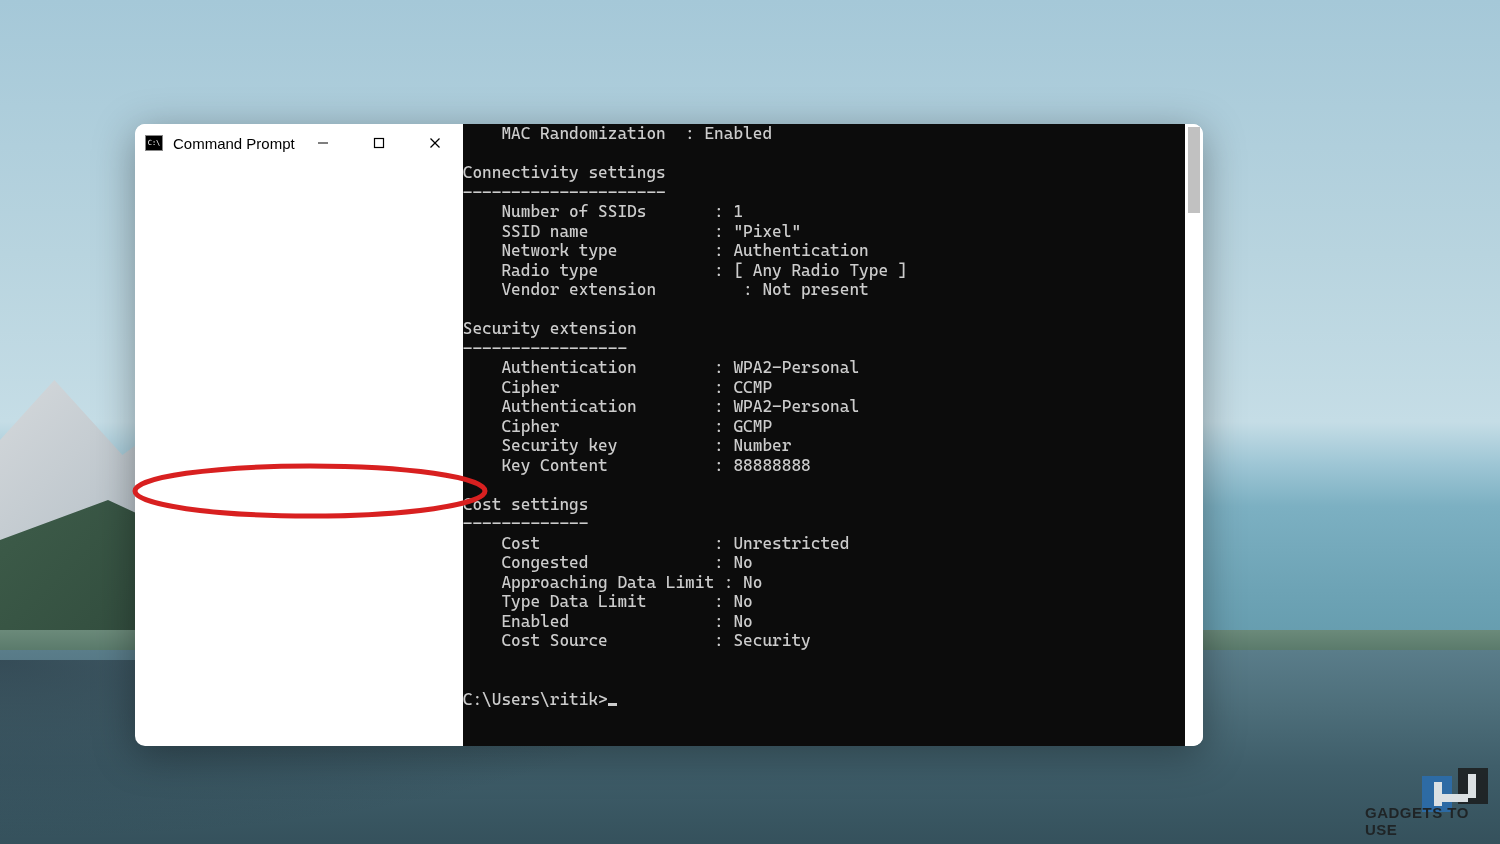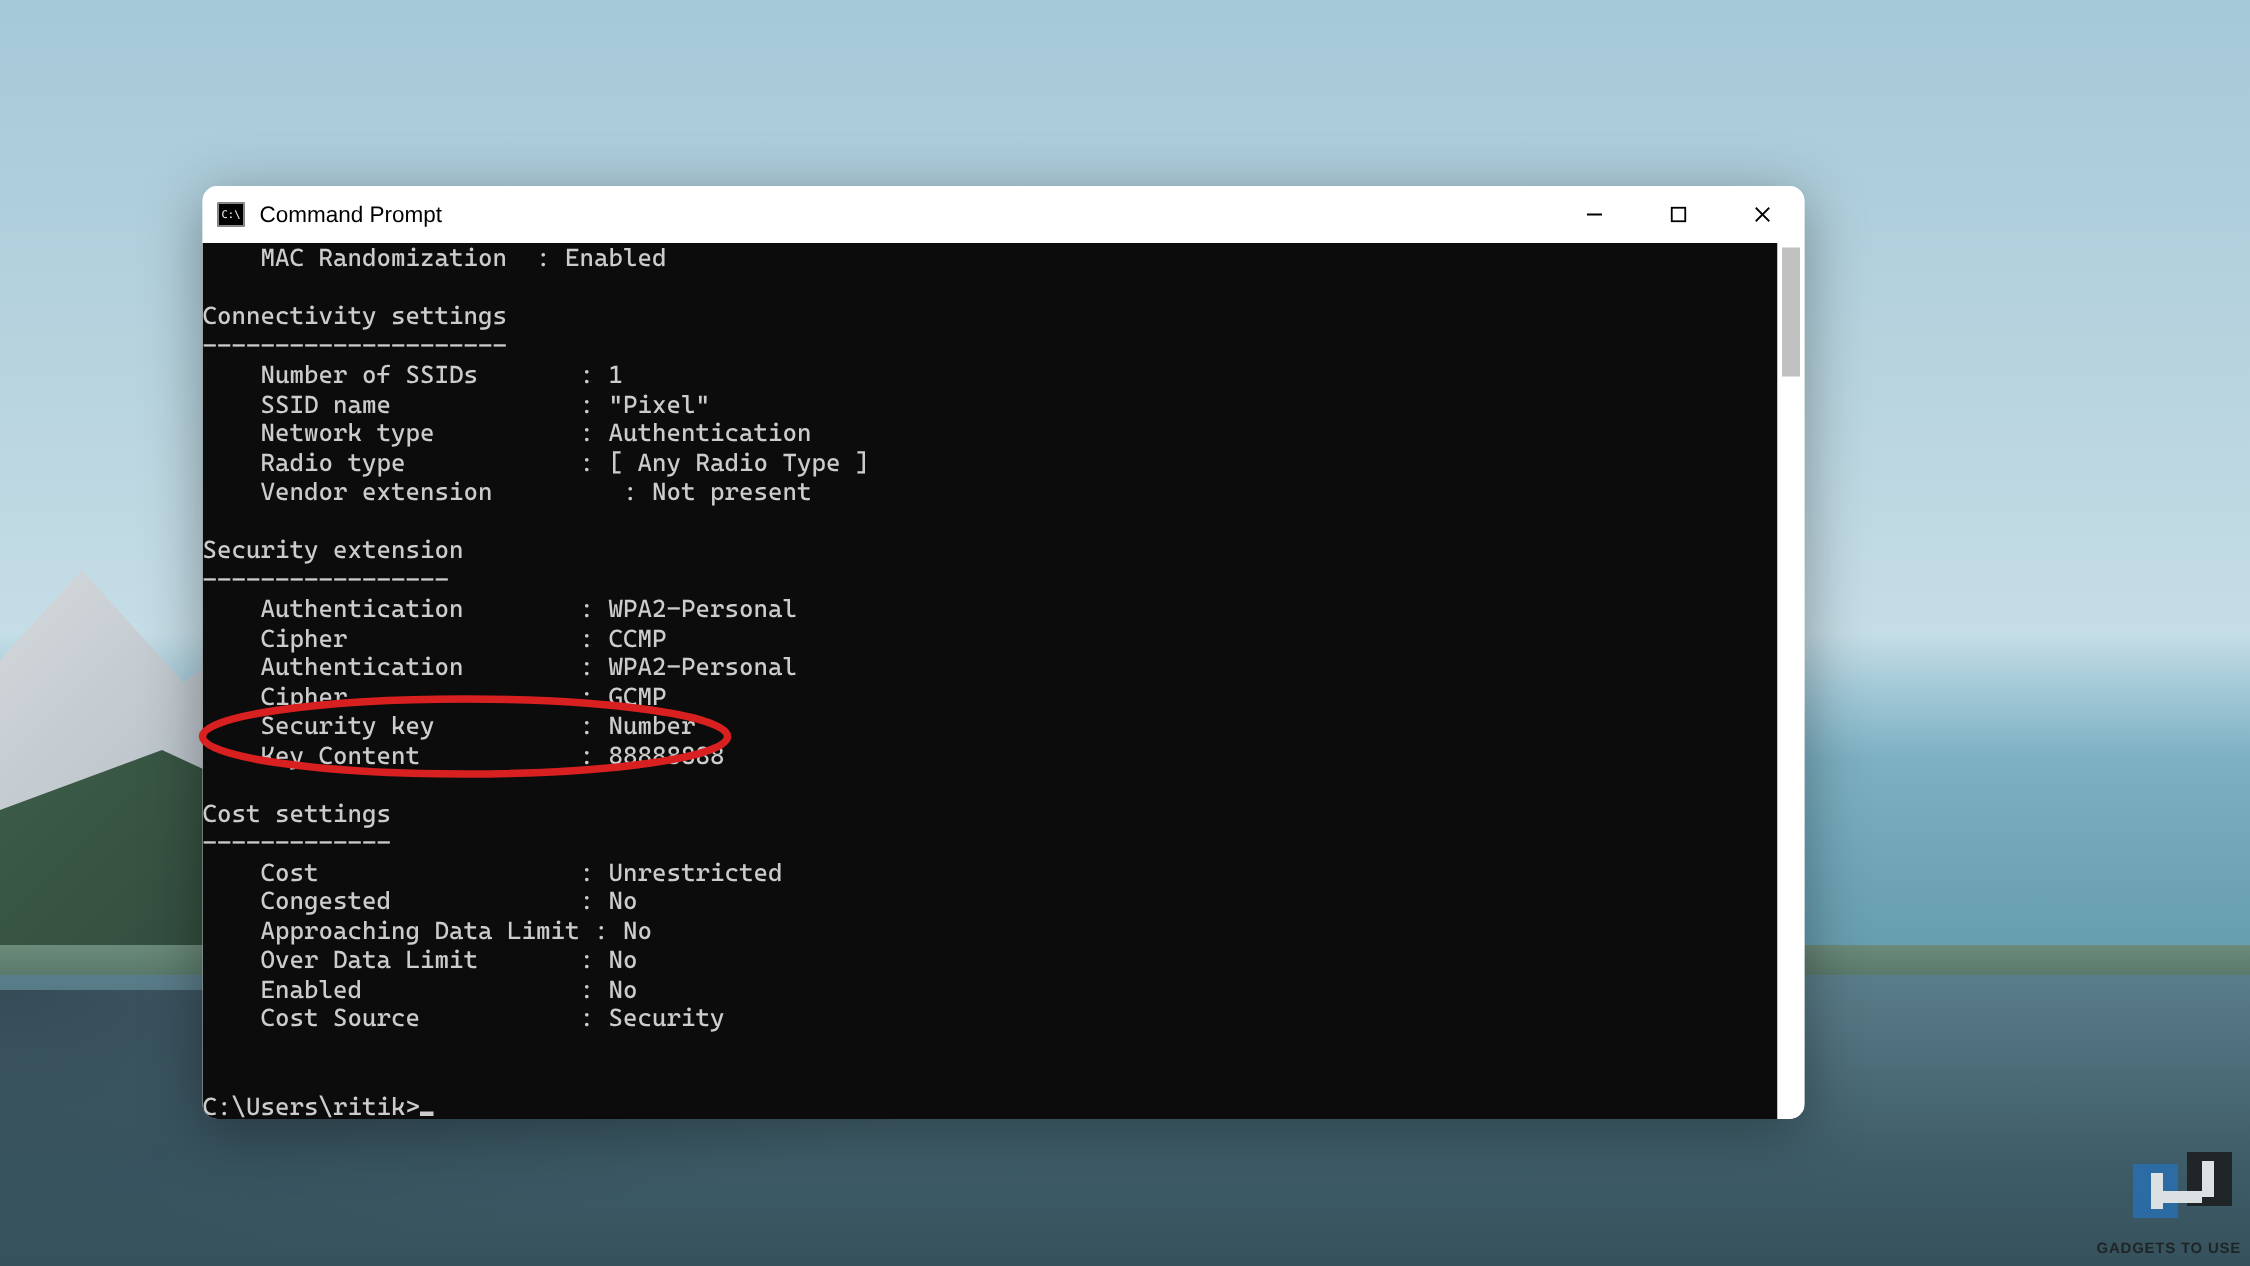--- a/index.html
+++ b/index.html
@@ -77,21 +77,20 @@
       position: absolute;
       left: 135px;
       top: 124px;
       width: 1068px;
       height: 622px;
       background: #fff;
       border-radius: 10px;
       box-shadow: 0 8px 40px rgba(0,0,0,0.35);
       overflow: hidden;
       display: flex;
-      flex-direction: column;
     }
     .titlebar {
       height: 38px;
       background: #fff;
       display: flex;
       align-items: center;
       padding-left: 10px;
       flex-shrink: 0;
     }
     .cmd-icon {
@@ -201,21 +200,21 @@
       right: 10px;
       top: 8px;
       width: 70px;
       height: 52px;
     }
     .watermark-text {
       position: absolute;
       right: 6px;
       bottom: 6px;
       font-family: Arial, sans-serif;
-      font-size: 10px;
+      font-size: 15px;
       font-weight: 700;
       letter-spacing: 0.5px;
       color: #1a1a1a;
     }
   </style>
 </head>
 <body>
 
 <div class="wallpaper">
   <div class="mountain"></div>
@@ -267,21 +266,21 @@
 <span>    Authentication        : WPA2-Personal</span>
 <span>    Cipher                : GCMP</span>
 <span>    Security key          : Number</span>
 <span>    Key Content           : 88888888</span>
 <span></span>
 <span>Cost settings</span>
 <span>-------------</span>
 <span>    Cost                  : Unrestricted</span>
 <span>    Congested             : No</span>
 <span>    Approaching Data Limit : No</span>
-<span>    Over Data Limit       : No</span>
+<span>    Type Data Limit       : No</span>
 <span>    Enabled               : No</span>
 <span>    Cost Source           : Security</span>
 <span></span>
 <span></span>
 <span>C:\Users\ritik&gt;</span><span class="cursor-block"></span></div>
     </div>
     <div class="scrollbar-track">
       <div class="scrollbar-thumb"></div>
     </div>
   </div>

